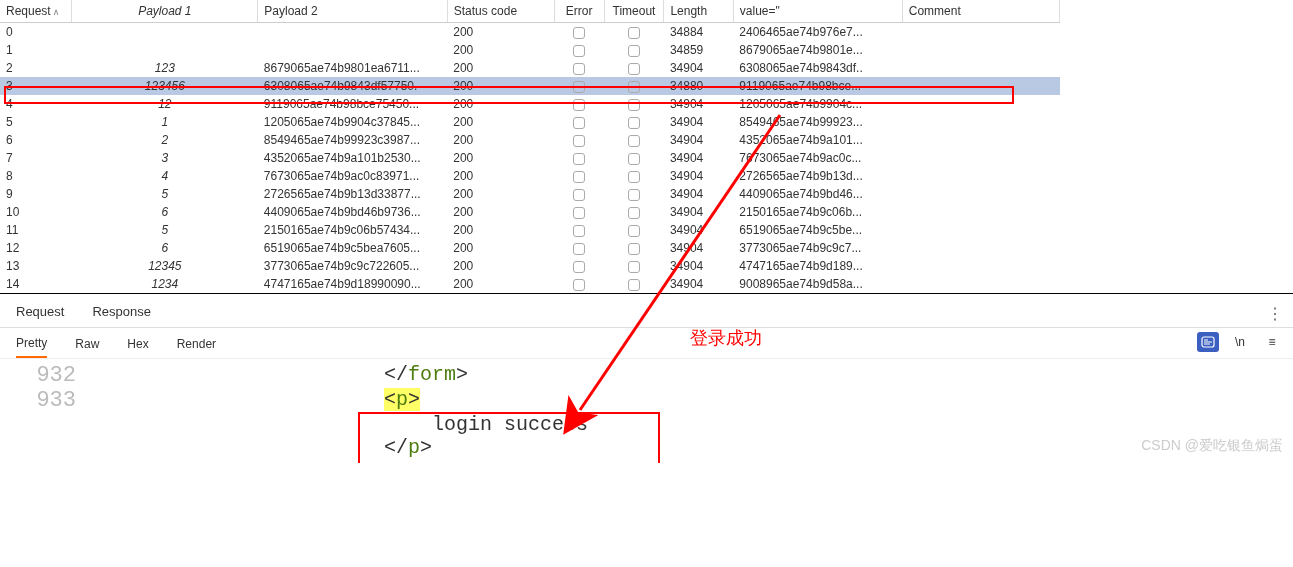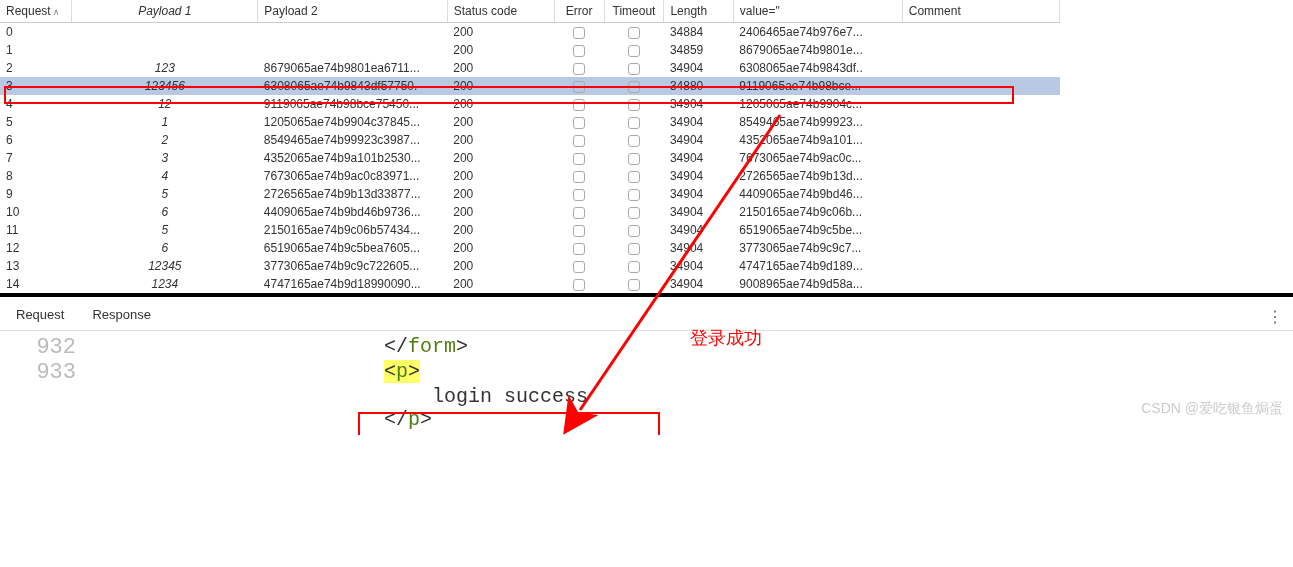--- a/index.html
+++ b/index.html
@@ -1,17 +1,17 @@
 <!DOCTYPE html>
 <html><head>
 <meta charset="utf-8">
 <style>
 * { margin: 0; padding: 0; box-sizing: border-box; }
 body { font-family: "Segoe UI", Arial, sans-serif; font-size: 12px; color: #333; background: #fff; width: 1293px; position: relative; }
-.table-container { border-bottom: 4px solid #000000; }
+.table-container { border-bottom: 1px solid #000000; }
 table { border-collapse: collapse; width: 1060px; }
 th { font-weight: normal; text-align: center; padding: 4px 6px; border-right: 1px solid #ddd; border-bottom: 1px solid #ccc; background: #fff; font-size: 12px; position: relative; }
 th:first-child { text-align: left; }
 td { padding: 2px 6px; border: none; font-size: 12px; height: 18px; white-space: nowrap; overflow: hidden; }
 tr.data-row td { background: #fff; }
 tr.sel td { background: #b9c8e3; }
 .col-req { width: 72px; text-align: left; }
 .col-p1 { width: 190px; text-align: center; font-style: italic; }
 .col-p2 { width: 190px; text-align: left; }
 .col-status { width: 109px; text-align: left; }
@@ -38,21 +38,21 @@
 .gutter { width: 68px; text-align: right; color: #bbb; font-size: 22px; padding-right: 8px; user-select: none; }
 .code-txt { padding-left: 300px; position: relative; }
 .code-txt-inner { white-space: pre; }
 .code-line.hl .code-txt-inner { background: #f0f0f0; }
 .tag-bracket { color: #333; }
 .tag-name { color: #4d7c0f; }
 .hl-yellow { background: #ffff66; }
 .red-box-code { position: absolute; border: 2px solid red; left: 358px; top: 412px; width: 302px; height: 138px; pointer-events: none; }
 .arrow-svg { position: absolute; left: 0; top: 0; pointer-events: none; }
 .anno-text { position: absolute; left: 690px; top: 326px; color: red; font-size: 18px; }
-.watermark { position: absolute; right: 10px; bottom: 17px; color: #ccc; font-size: 14px; }
+.watermark { position: absolute; right: 10px; bottom: 8px; color: #ccc; font-size: 14px; }
 </style>
 </head>
 <body>
 
 <div class="table-container">
 <table>
 <thead>
 <tr>
 <th class="col-req"><span>Request</span><span class="sort-ind">∧</span></th>
 <th class="col-p1">Payload 1</th>
@@ -235,20 +235,38 @@
 </table>
 </div>
 <div class="red-box-row"></div>
 
 <div class="lower">
 <div class="tabs-main">
 <div class="tab-m">Request</div>
 <div class="tab-m">Response</div>
 <div class="dots">⋮</div>
 </div>
+<div class="tabs-sub">
+<div class="tab-s active">Pretty</div>
+<div class="tab-s">Raw</div>
+<div class="tab-s">Hex</div>
+<div class="tab-s">Render</div>
+<div class="right-ctrls">
+<div class="ctrl-box ctrl-blue">
+<svg width="14" height="12" viewBox="0 0 14 12">
+            <rect x="1" y="1" width="12" height="10" rx="2" fill="none" stroke="#fff" stroke-width="1.2"></rect>
+            <line x1="3" y1="4" x2="7" y2="4" stroke="#fff"></line>
+            <line x1="3" y1="6" x2="11" y2="6" stroke="#fff"></line>
+            <line x1="3" y1="8" x2="9" y2="8" stroke="#fff"></line>
+          </svg>
+</div>
+<div class="ctrl-box">\n</div>
+<div class="ctrl-box">≡</div>
+</div>
+</div>
 
 <div class="code-area">
 <div class="code-line">
 <div class="gutter">932</div>
 <div class="code-txt"><span class="code-txt-inner"><span class="tag-bracket">&lt;/</span><span class="tag-name">form</span><span class="tag-bracket">&gt;</span></span></div>
 </div>
 <div class="code-line hl">
 <div class="gutter">933</div>
 <div class="code-txt"><span class="code-txt-inner"><span class="hl-yellow"><span class="tag-bracket">&lt;</span><span class="tag-name">p</span><span class="tag-bracket">&gt;</span></span></span></div>
 </div>

